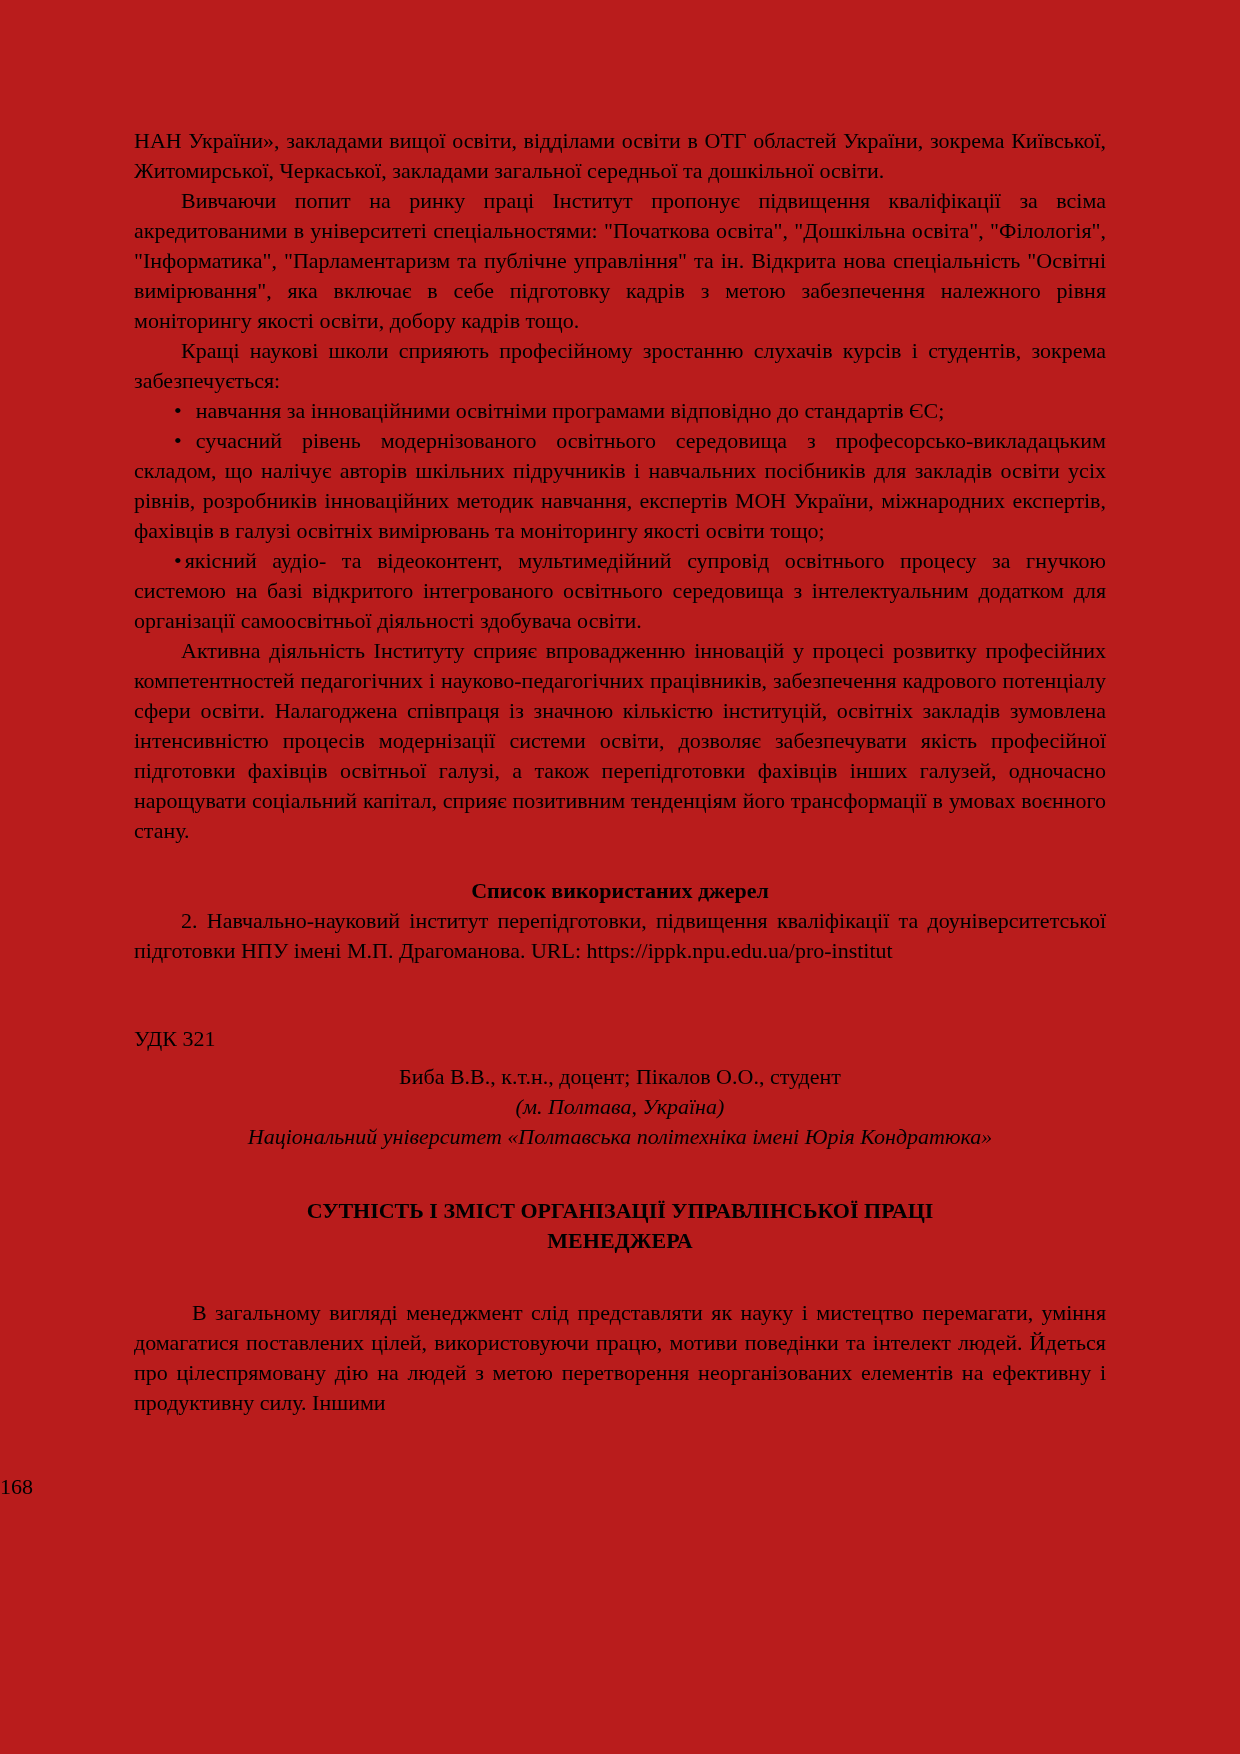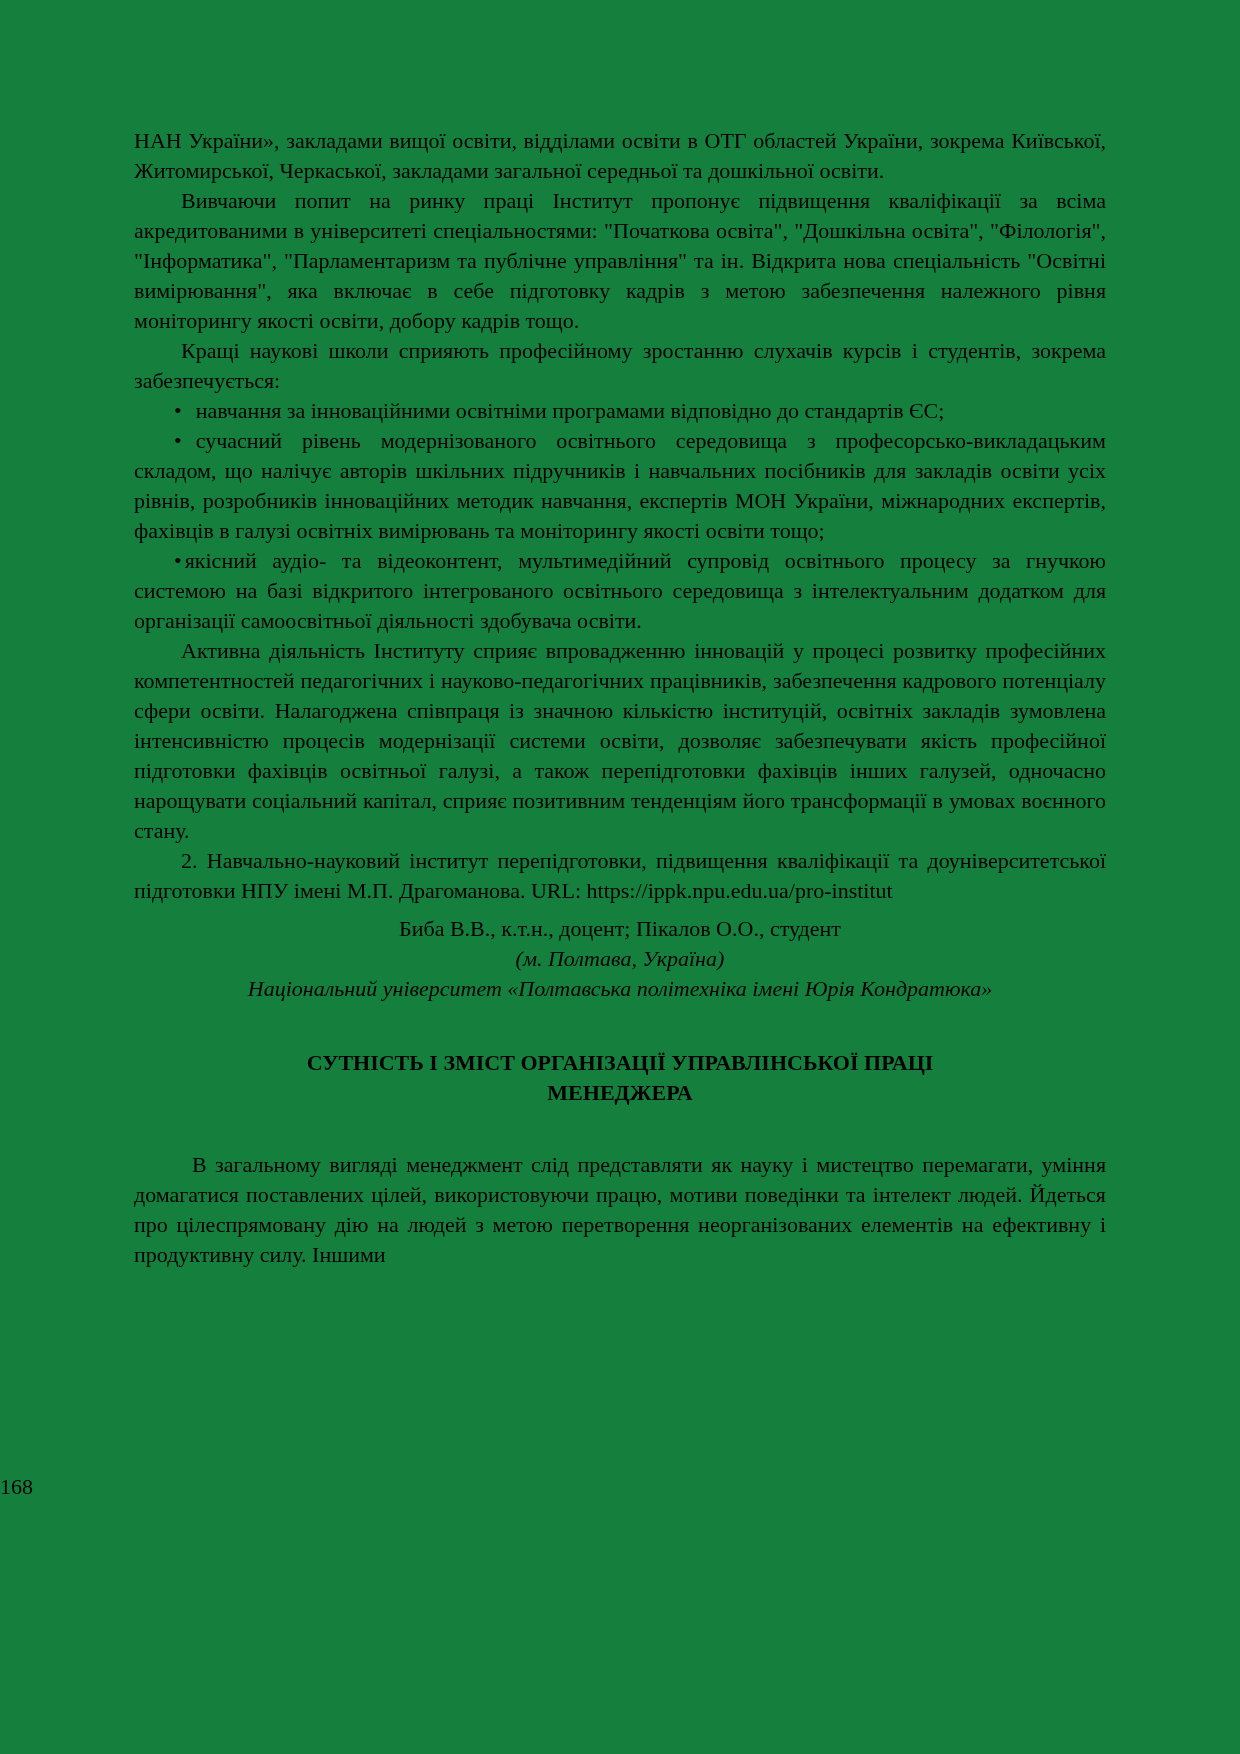--- a/index.html
+++ b/index.html
@@ -4,21 +4,21 @@
 <style>
   html, body {
     margin: 0;
     padding: 0;
     background: #ffffff;
   }
   .page {
     position: relative;
     width: 1240px;
     height: 1754px;
-    background: #15803d;
+    background: #b91c1c;
     font-family: "Liberation Serif", "DejaVu Serif", serif;
     font-size: 22px;
     line-height: 30px;
     color: #000000;
     overflow: hidden;
   }
   .content {
     position: absolute;
     top: 126px;
     left: 134px;
@@ -80,24 +80,26 @@
     <p class="just indent">Кращі наукові школи сприяють професійному зростанню слухачів курсів і студентів, зокрема забезпечується:</p>
 
     <p class="bullet"><span class="bm bm-wide">•</span><span>навчання за інноваційними освітніми програмами відповідно до стандартів ЄС;</span></p>
 
     <p class="bullet"><span class="bm bm-wide">•</span><span>сучасний рівень модернізованого освітнього середовища з професорсько-викладацьким складом, що налічує авторів шкільних підручників і навчальних посібників для закладів освіти усіх рівнів, розробників інноваційних методик навчання, експертів МОН України, міжнародних експертів, фахівців в галузі освітніх вимірювань та моніторингу якості освіти тощо;</span></p>
 
     <p class="bullet"><span class="bm bm-tight">•</span><span>якісний аудіо- та відеоконтент, мультимедійний супровід освітнього процесу за гнучкою системою на базі відкритого інтегрованого освітнього середовища з інтелектуальним додатком для організації самоосвітньої діяльності здобувача освіти.</span></p>
 
     <p class="just indent">Активна діяльність Інституту сприяє впровадженню інновацій у процесі розвитку професійних компетентностей педагогічних і науково-педагогічних працівників, забезпечення кадрового потенціалу сфери освіти. Налагоджена співпраця із значною кількістю інституцій, освітніх закладів зумовлена інтенсивністю процесів модернізації системи освіти, дозволяє забезпечувати якість професійної підготовки фахівців освітньої галузі, а також перепідготовки фахівців інших галузей, одночасно нарощувати соціальний капітал, сприяє позитивним тенденціям його трансформації в умовах воєнного стану.</p>
 
+    <p class="refs-heading">Список використаних джерел</p>
 
 
     <p class="just indent">2. Навчально-науковий інститут перепідготовки, підвищення кваліфікації та доуніверситетської підготовки НПУ імені М.П. Драгоманова. URL: https://ippk.npu.edu.ua/pro-institut</p>
 
+    <p class="udk">УДК 321</p>
 
     <p class="authors">Биба В.В., к.т.н., доцент; Пікалов О.О., студент</p>
 
     <p class="center italic">(м. Полтава, Україна)</p>
 
     <p class="center italic">Національний університет «Полтавська політехніка імені Юрія Кондратюка»</p>
 
     <p class="article-title">СУТНІСТЬ І ЗМІСТ ОРГАНІЗАЦІЇ УПРАВЛІНСЬКОЇ ПРАЦІ МЕНЕДЖЕРА</p>
 
     <p class="just indent article-body">В загальному вигляді менеджмент слід представляти як науку і мистецтво перемагати, уміння домагатися поставлених цілей, використовуючи працю, мотиви поведінки та інтелект людей. Йдеться про цілеспрямовану дію на людей з метою перетворення неорганізованих елементів на ефективну і продуктивну силу. Іншими</p>

